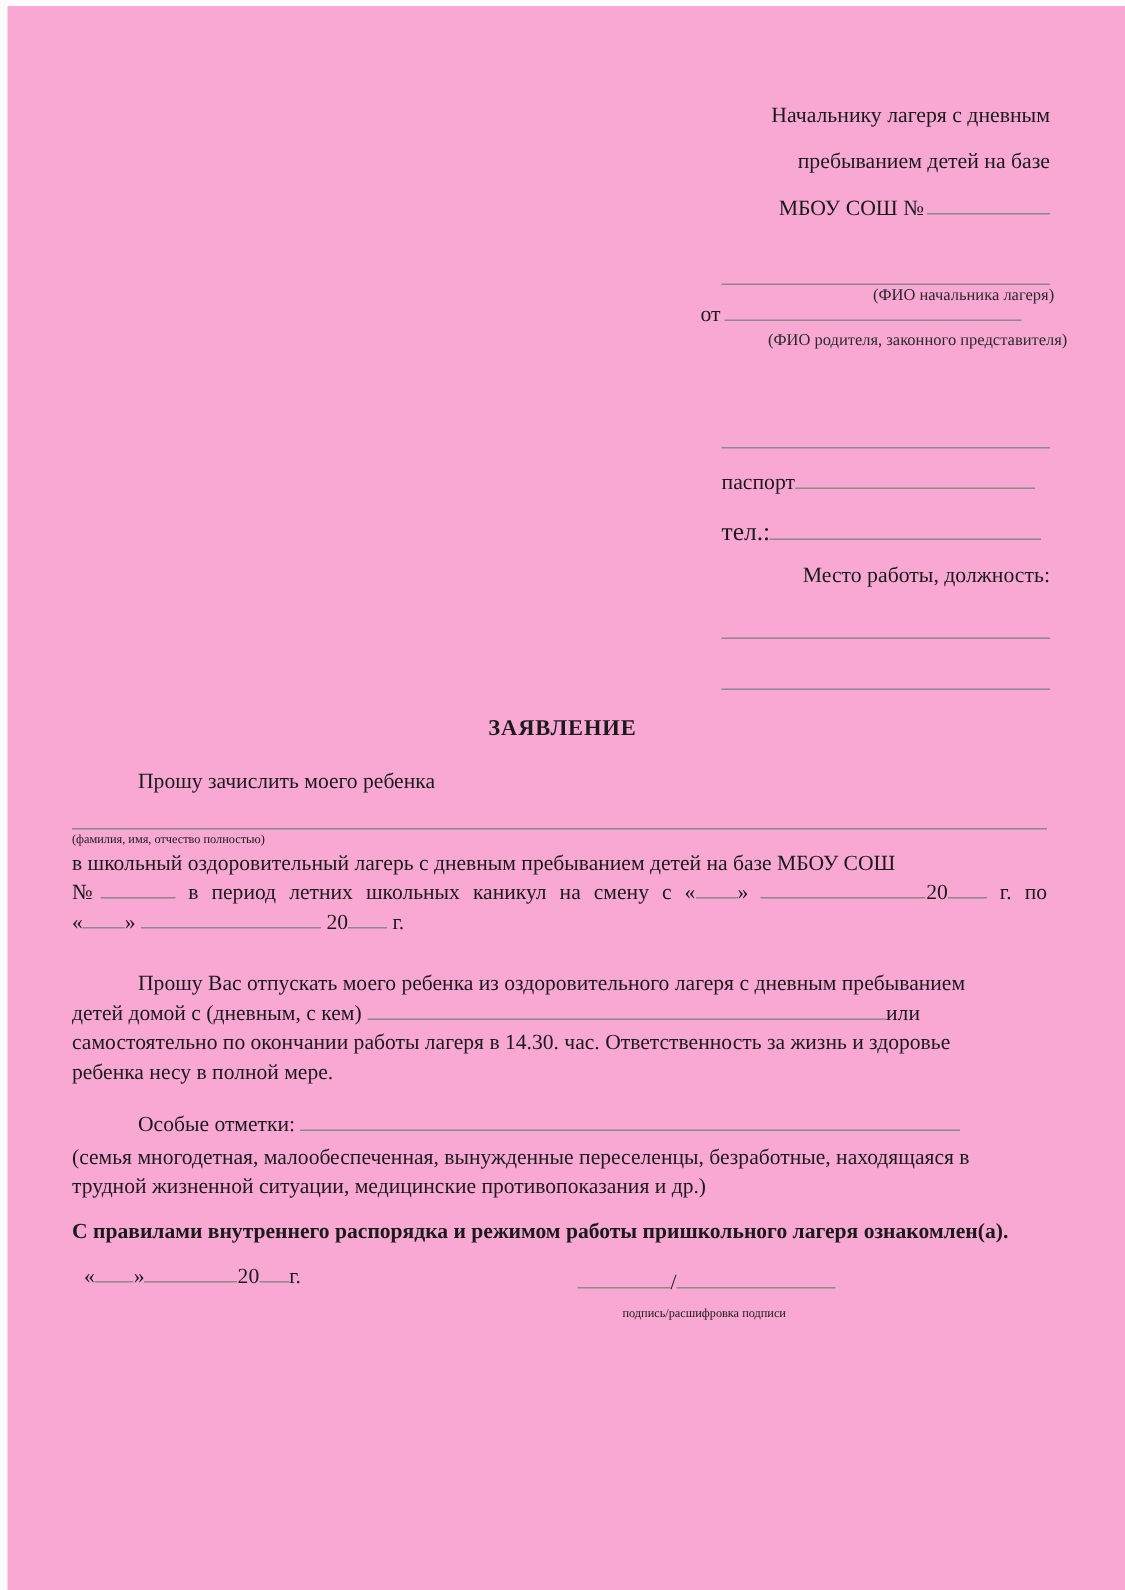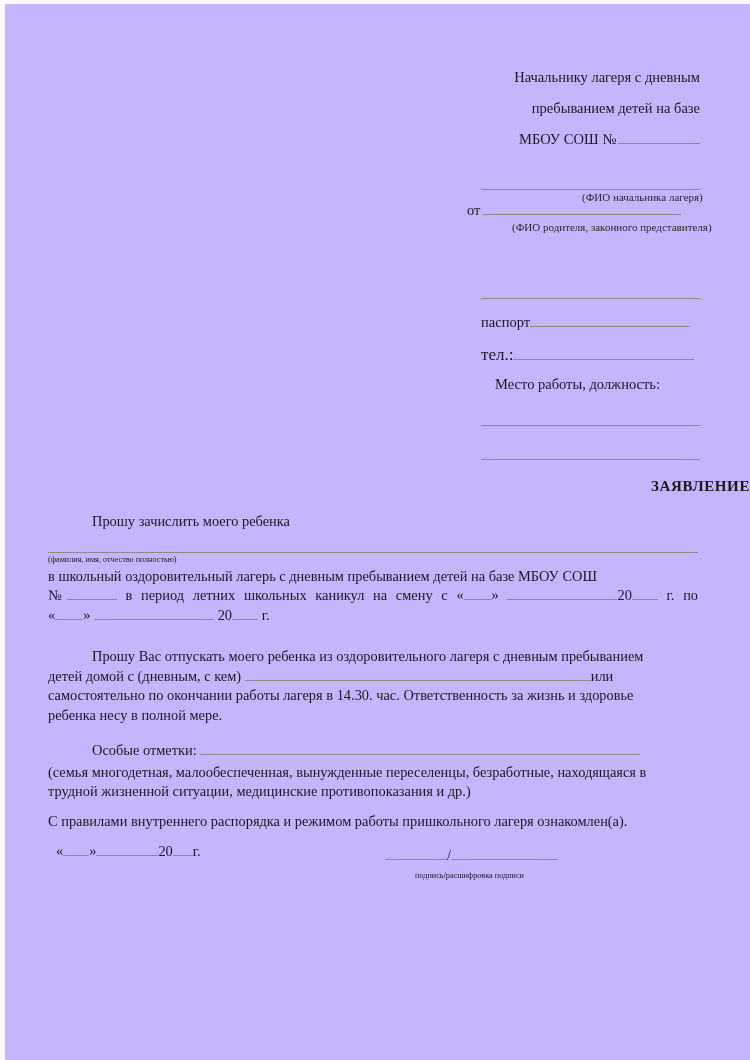--- a/index.html
+++ b/index.html
@@ -5,21 +5,21 @@
 <style>
   html, body {
     margin: 0;
     padding: 0;
     background: #ffffff;
   }
   .page {
     position: relative;
     width: 750px;
     height: 1060px;
-    background: #c4b5fd;
+    background: #f9a8d4;
     box-sizing: border-box;
     font-family: "Liberation Serif", "DejaVu Serif", serif;
     color: #1a1a1a;
     overflow: hidden;
   }
   
   .scan-edge-left {
     position: absolute;
     left: 0; top: 0;
     width: 5px; height: 100%;
@@ -114,33 +114,33 @@
     width: 219px;
     font-size: 17px;
     white-space: nowrap;
   }
   .tel-row .rule { width: 181px; }
 
   .mesto-raboty {
     position: absolute;
     left: 455px; top: 376px;
     width: 245px;
-    text-align: center;
+    text-align: right;
     font-size: 14.5px;
     white-space: nowrap;
   }
   .work-line-1 { position: absolute; left: 481px; top: 425px; width: 219px; }
   .work-line-2 { position: absolute; left: 481px; top: 459px; width: 219px; }
 
   
   .doc-title {
     position: absolute;
     left: 0; top: 478px;
     width: 750px;
-    text-align: right;
+    text-align: center;
     font-size: 15px;
     font-weight: bold;
     letter-spacing: 0.6px;
   }
 
   
   .body-wrap {
     position: absolute;
     left: 48px;
     top: 512px;
@@ -169,21 +169,21 @@
   .r-yr    { width: 26px; }
   .r-mon2  { width: 120px; }
 
   .para2 { margin-top: 22px; }
   .para2 .r-kem { width: 346px; }
 
   .osobye { margin-top: 16px; text-indent: 44px; }
   .osobye .r-osob { width: 440px; }
 
   .note { margin-top: 2px; }
-  .rules-ack { margin-top: 10px; }
+  .rules-ack { margin-top: 10px; font-weight: bold; }
 
   
   .sign-row {
     position: absolute;
     left: 48px;
     top: 843px;
     width: 650px;
     font-size: 14.4px;
     white-space: nowrap;
   }

